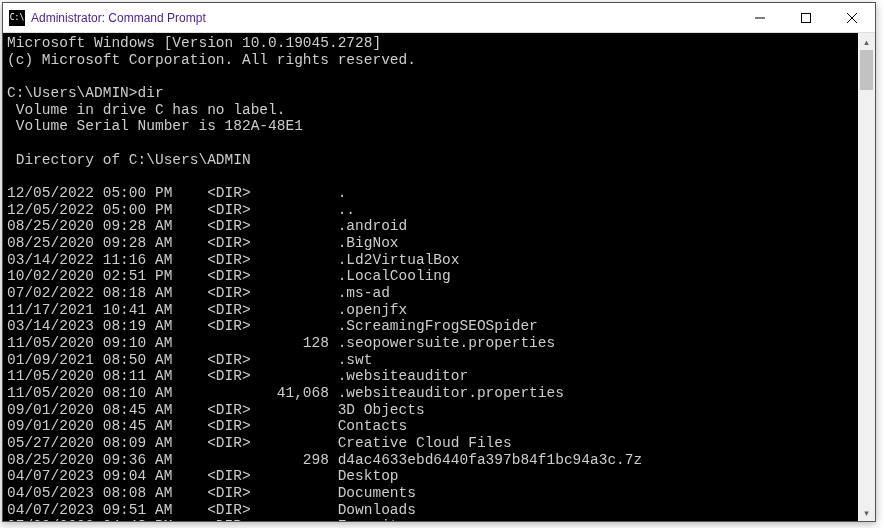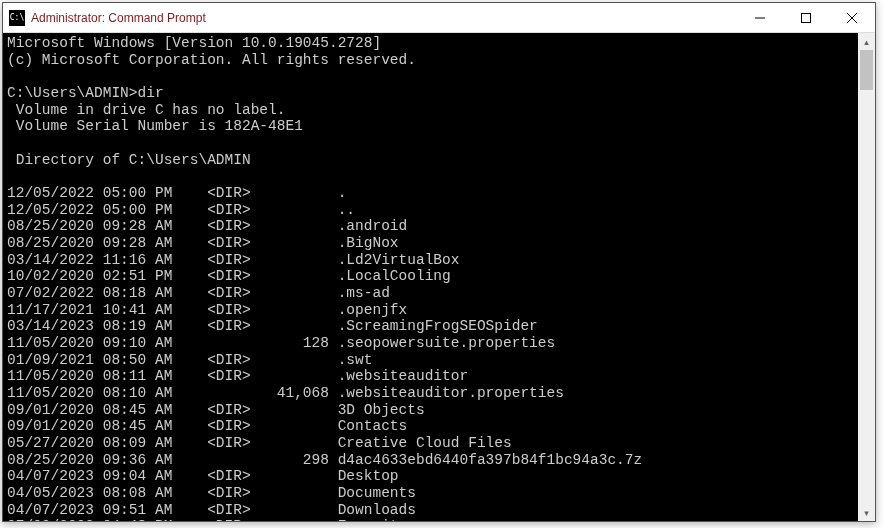--- a/index.html
+++ b/index.html
@@ -35,21 +35,21 @@
     color: #fff;
     font-size: 8px;
     display: flex;
     align-items: center;
     justify-content: center;
     margin-right: 6px;
     font-family: Consolas, monospace;
   }
   .titlebar .title {
     font-size: 12px;
-    color: #7f1d1d;
+    color: #4c1d95;
     flex: 1;
   }
   .winbtns {
     display: flex;
   }
   .winbtn {
     width: 46px;
     height: 30px;
     display: flex;
     align-items: center;

